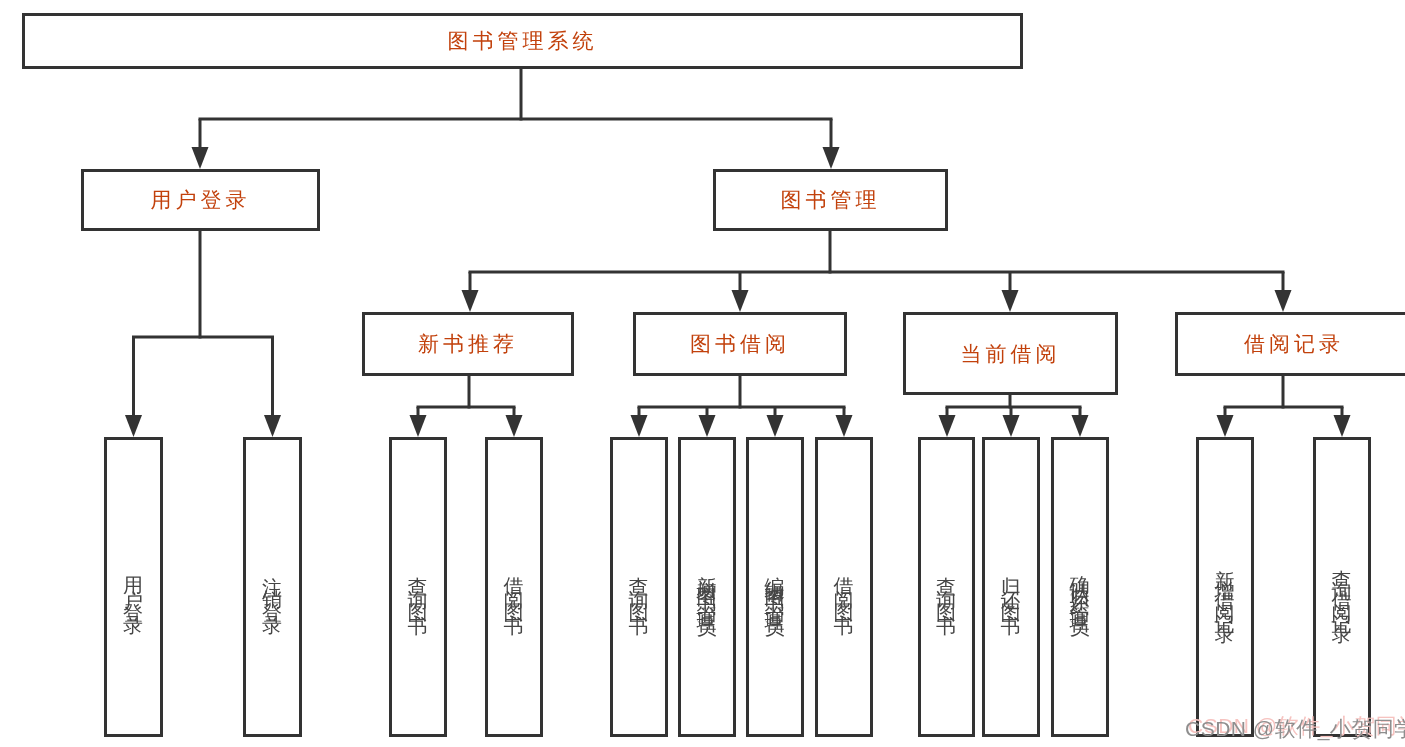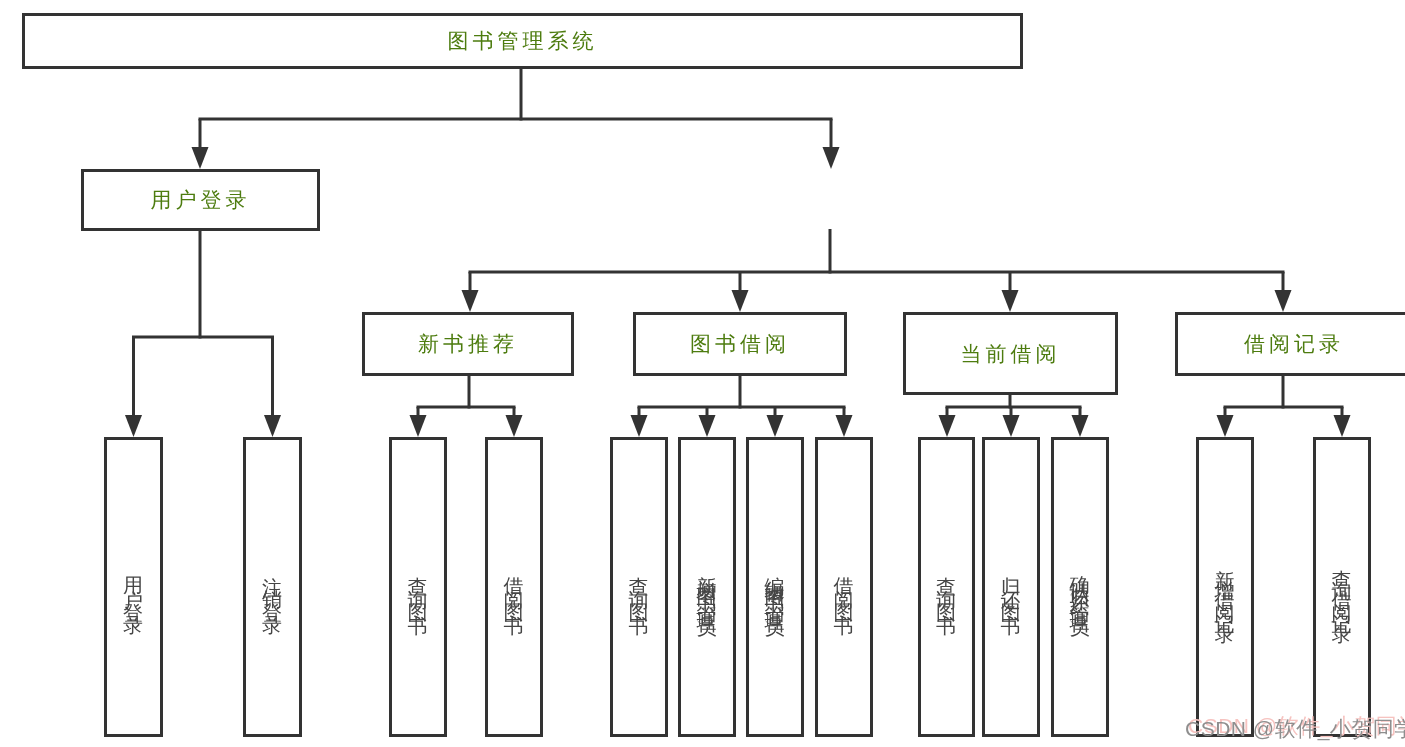--- a/index.html
+++ b/index.html
@@ -12,21 +12,21 @@
   }
   #wires{position:absolute;left:0;top:0;width:1405px;height:747px;}
   #wires line{stroke:#333333;stroke-width:3;}
   #wires polygon{fill:#333333;stroke:none;}
   .box{
     position:absolute;
     box-sizing:border-box;
     background:#ffffff;
     border:3px solid #333333;
     display:flex;align-items:center;justify-content:center;
-    color:#4d7c0f;
+    color:#c2410c;
     font-size:21px;
     letter-spacing:4px;
     white-space:nowrap;
     z-index:2;
   }
   .box .lbl{display:block;}
   
   #root-box{left:22px;top:13px;width:1001px;height:56px;}
   
   #n-user-login{left:81px;top:169px;width:239px;height:62px;}
@@ -143,20 +143,23 @@
     <polygon points="1333.5,415 1350.5,415 1342,437"></polygon>
   </svg>
 
   <div class="box" id="root-box">
     <span class="lbl">图书管理系统</span>
   </div>
 
   <div class="box" id="n-user-login">
     <span class="lbl">用户登录</span>
   </div>
+  <div class="box" id="n-book-mgmt">
+    <span class="lbl">图书管理</span>
+  </div>
 
   <div class="box" id="g-new-books">
     <span class="lbl">新书推荐</span>
   </div>
   <div class="box" id="g-borrow">
     <span class="lbl">图书借阅</span>
   </div>
   <div class="box" id="g-current">
     <span class="lbl">当前借阅</span>
   </div>

